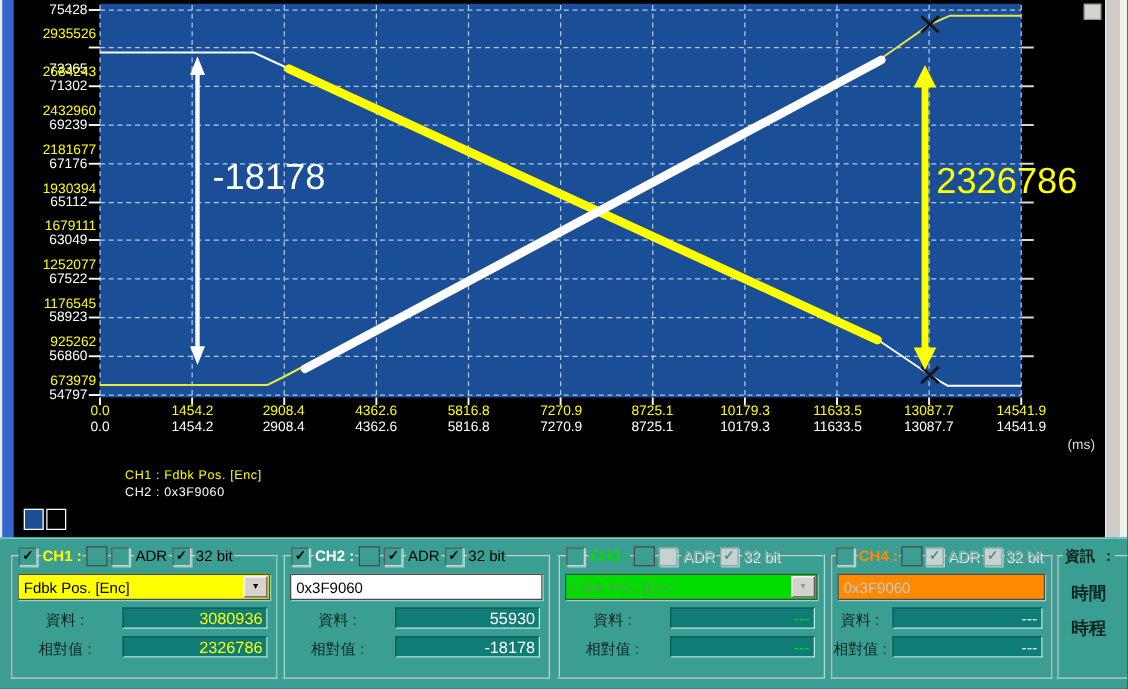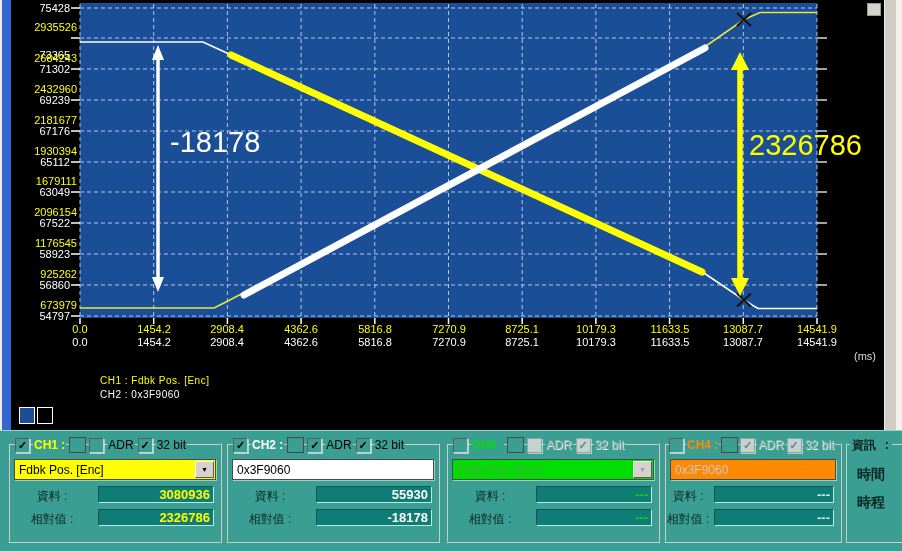--- a/index.html
+++ b/index.html
@@ -53,21 +53,21 @@
   .bg3{background:#00DE00;}.bg3 .src-text{color:#46AA46;}
   .bg4{background:#FF8A00;}.bg4 .src-text{color:#C9C9C9;}
   .dd-btn{position:absolute;right:1px;top:1px;bottom:1px;width:17px;background:#D6D3CE;
           border:1px solid;border-color:#fff #5a5a5a #5a5a5a #fff;font-size:7px;line-height:15px;text-align:center;color:#000;}
   .dd-btn.dis{color:#9a9a9a;}
   .field-row{position:absolute;left:0;right:0;height:18px;}
   .row-a{top:41px;}.row-b{top:64px;}
   .f-label{position:absolute;left:0;width:84px;text-align:center;font-size:12px;color:#0A2623;top:2px;}
   .f-value{position:absolute;left:88px;right:6px;top:0;height:15px;background:#0F7C75;
            border:1px solid #0A5A54;border-bottom-color:#BFE8E2;border-right-color:#BFE8E2;
-           font-size:13px;line-height:15px;font-weight:bold;text-align:right;padding-right:3px;}
+           font-size:13px;line-height:15px;font-weight:normal;text-align:right;padding-right:3px;}
   .v1{color:#FFFF00;}.v2{color:#FFFFFF;}.v3{color:#00E000;}.v4{color:#D6ECE8;}
   .narrow .f-label{width:44px;}
   .narrow .f-value{left:48px;}
   .narrow .ch-header{left:3px;gap:2px;}
   .info-group{position:absolute;left:845px;top:12px;width:78px;height:96px;border:2px groove #A5DED6;}
   .info-title{position:absolute;left:3px;top:-8px;background:#3B9E93;font-size:12px;font-weight:bold;color:#0A2623;padding:0 2px;font-family:Liberation Mono, monospace;}
   .info-row{position:absolute;left:10px;font-size:14px;font-weight:bold;color:#0A2623;}
   .ir1{top:21px;}.ir2{top:49px;}
 </style>
 </head>
@@ -171,21 +171,21 @@
   <span class="ylab y1" style="top:53px">2684243</span>
   <span class="ylab y2" style="top:64px">71302</span>
   <span class="ylab y1" style="top:84px">2432960</span>
   <span class="ylab y2" style="top:95px">69239</span>
   <span class="ylab y1" style="top:115px">2181677</span>
   <span class="ylab y2" style="top:126px">67176</span>
   <span class="ylab y1" style="top:146px">1930394</span>
   <span class="ylab y2" style="top:157px">65112</span>
   <span class="ylab y1" style="top:176px">1679111</span>
   <span class="ylab y2" style="top:187px">63049</span>
-  <span class="ylab y1" style="top:207px">2096154</span>
+  <span class="ylab y1" style="top:207px">1252077</span>
   <span class="ylab y2" style="top:218px">67522</span>
   <span class="ylab y1" style="top:238px">1176545</span>
   <span class="ylab y2" style="top:249px">58923</span>
   <span class="ylab y1" style="top:269px">925262</span>
   <span class="ylab y2" style="top:280px">56860</span>
   <span class="ylab y1" style="top:300px">673979</span>
   <span class="ylab y2" style="top:311px">54797</span>
 
   <span class="xlab x1" style="left:48px">0.0</span>
   <span class="xlab x2" style="left:48px">0.0</span>

